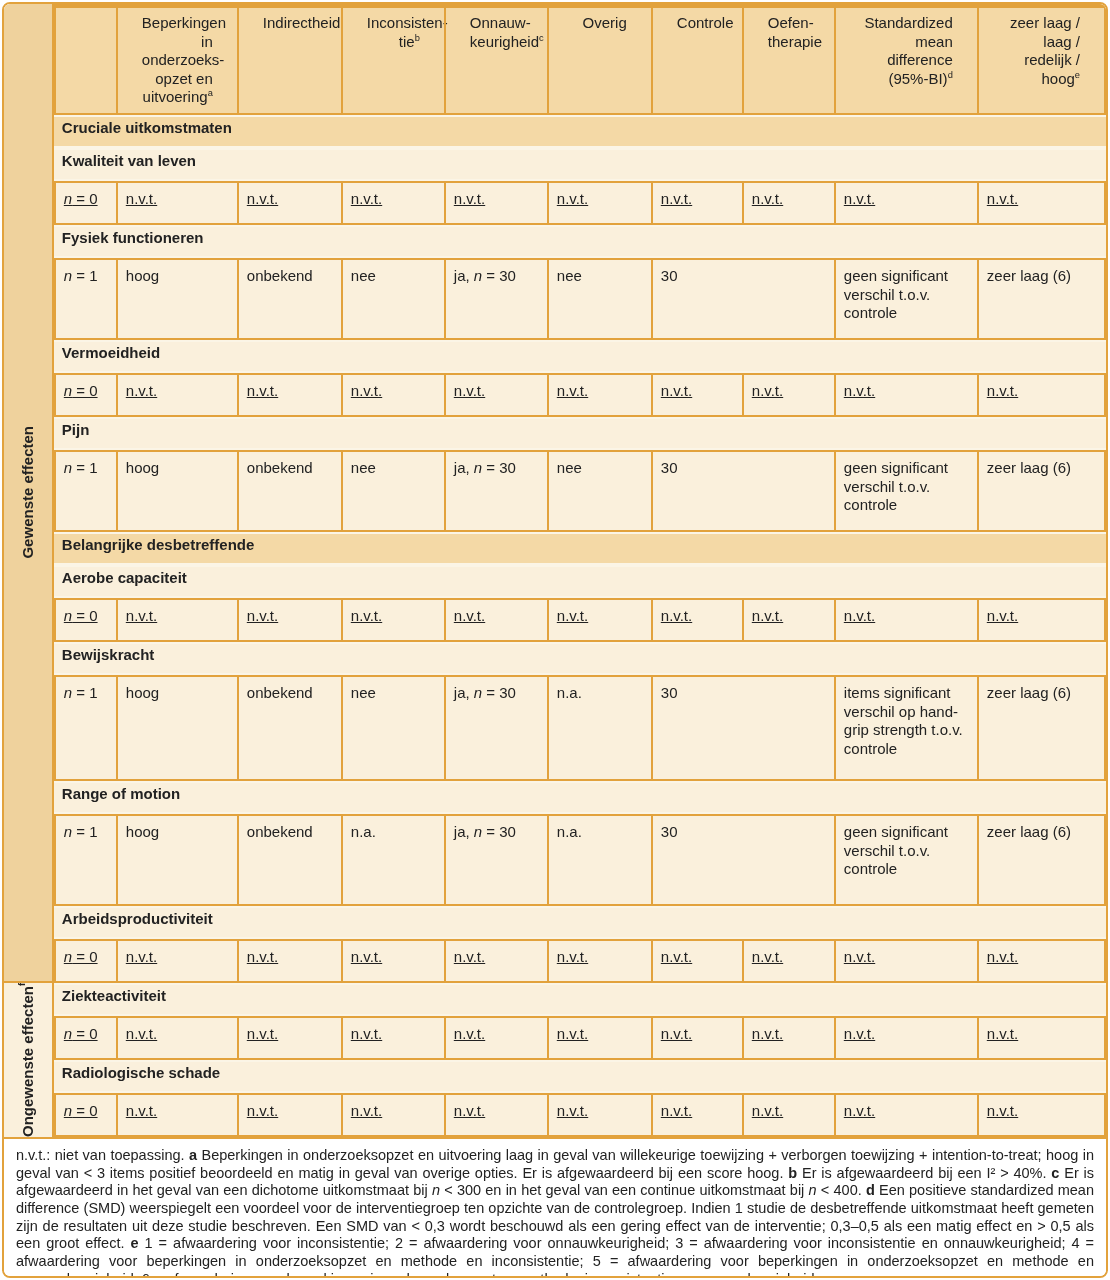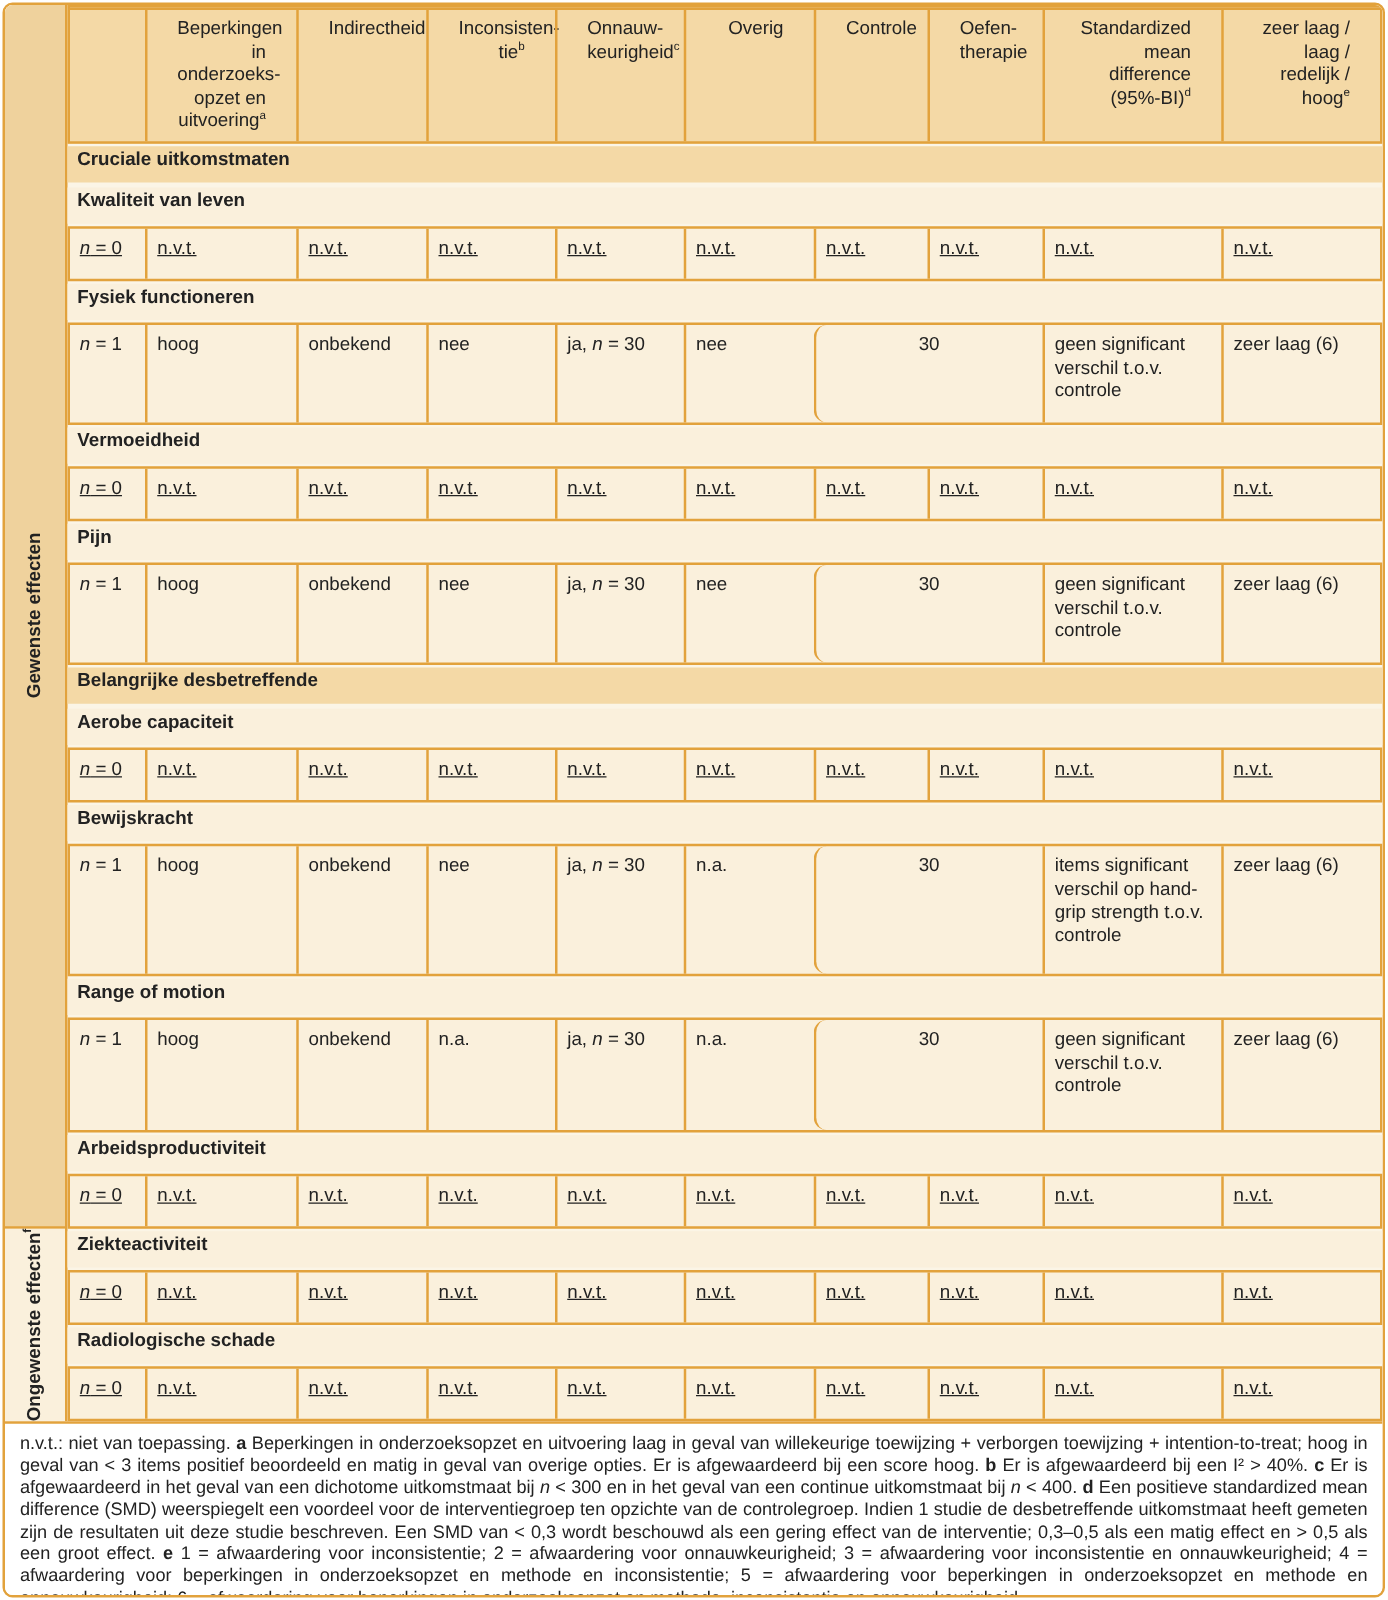--- a/index.html
+++ b/index.html
@@ -74,21 +74,21 @@
   
   .row{
     border:2px solid var(--bd);
     background:var(--cream);
   }
   .row > div{padding:7px 8px;font-size:15px;line-height:1.24;}
   .row.nvt > div{min-height:40px;text-decoration:underline;}
   .row.h80 > div{min-height:78px;}
   .row.h104 > div{min-height:102px;}
   .row.h90 > div{min-height:88px;}
-  .cell-center{text-align:center;border-radius:10px;}
+  .cell-center{text-align:left;}
   sup{font-size:0.62em;line-height:0;}
   
   .footnote{
     flex:1 1 auto;
     background:#fff;
     border-top:2px solid var(--bd);
     padding:8px 12px;
     font-size:14.5px;line-height:1.22;
     text-align:justify;
     overflow:hidden;

